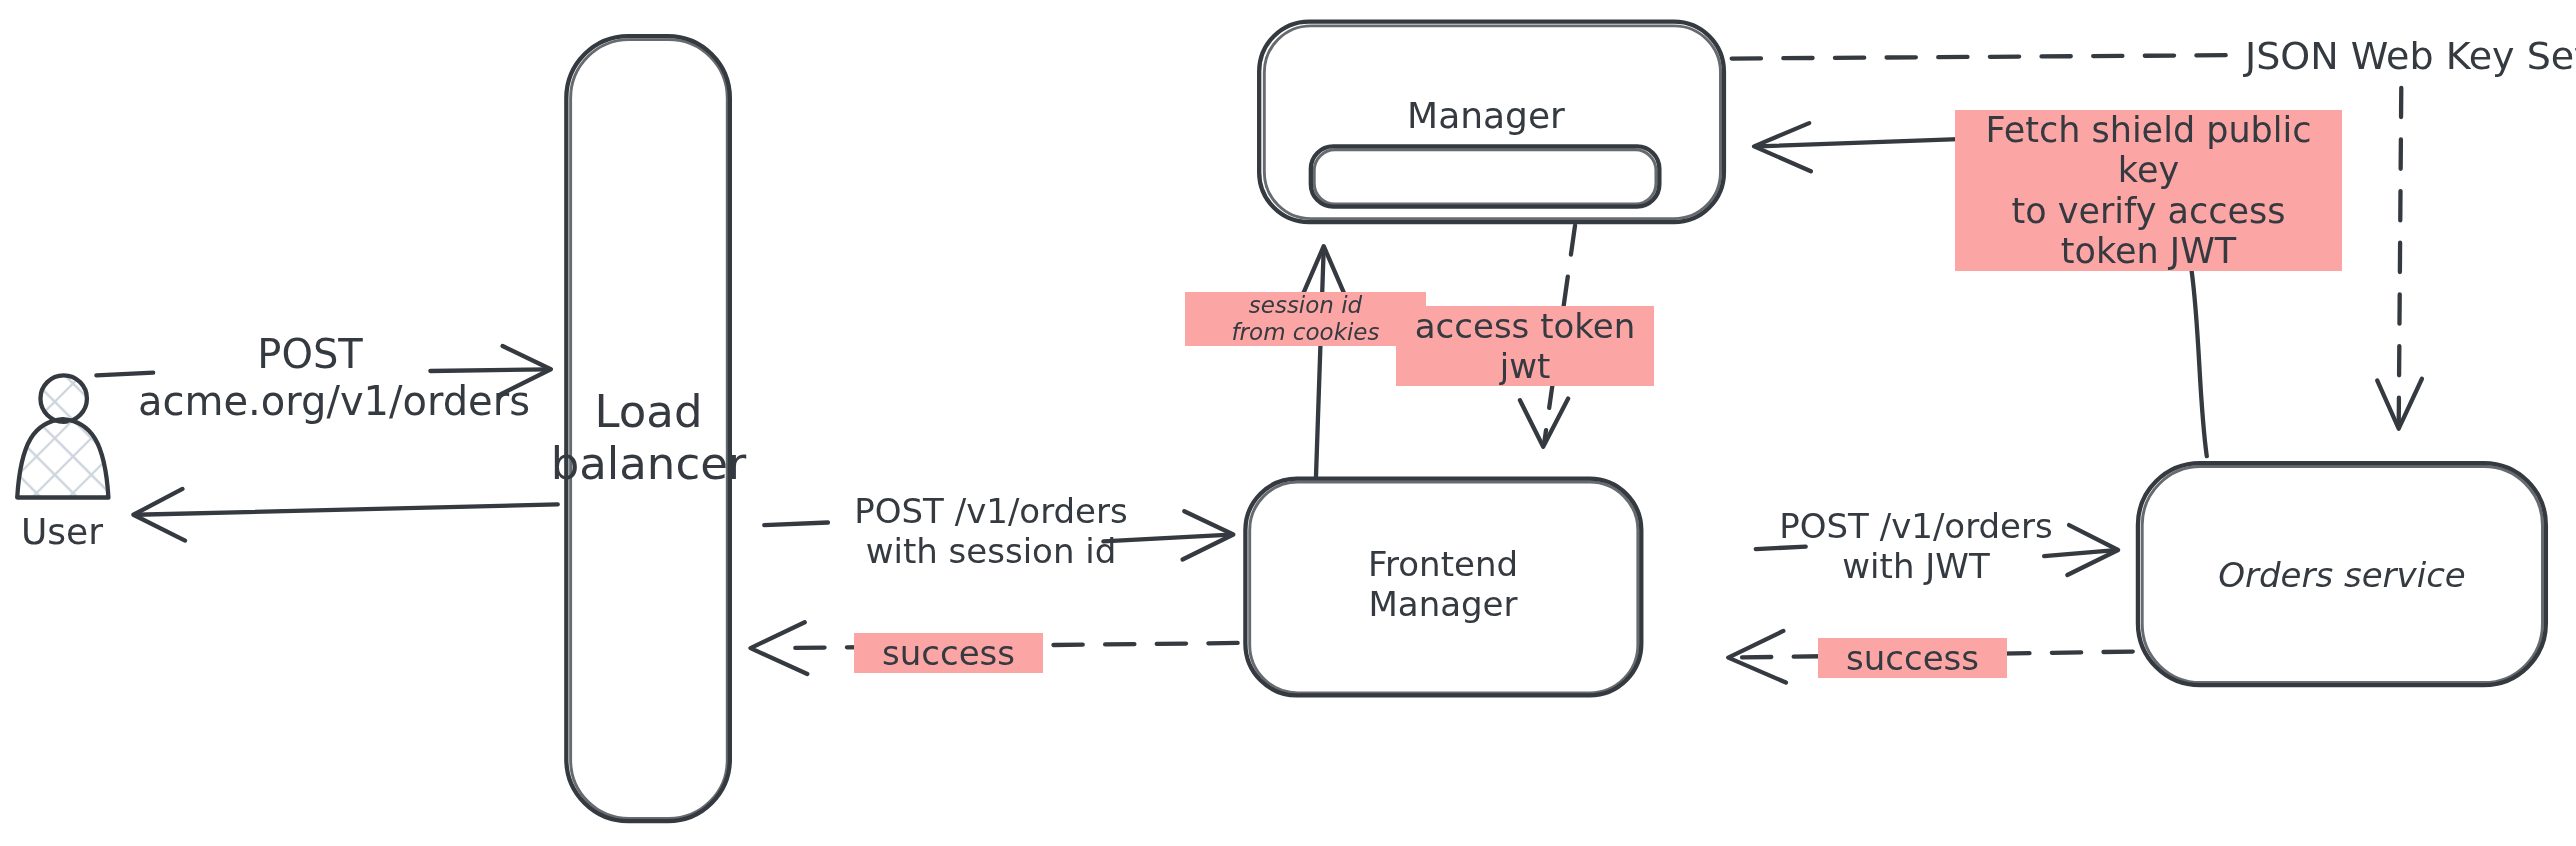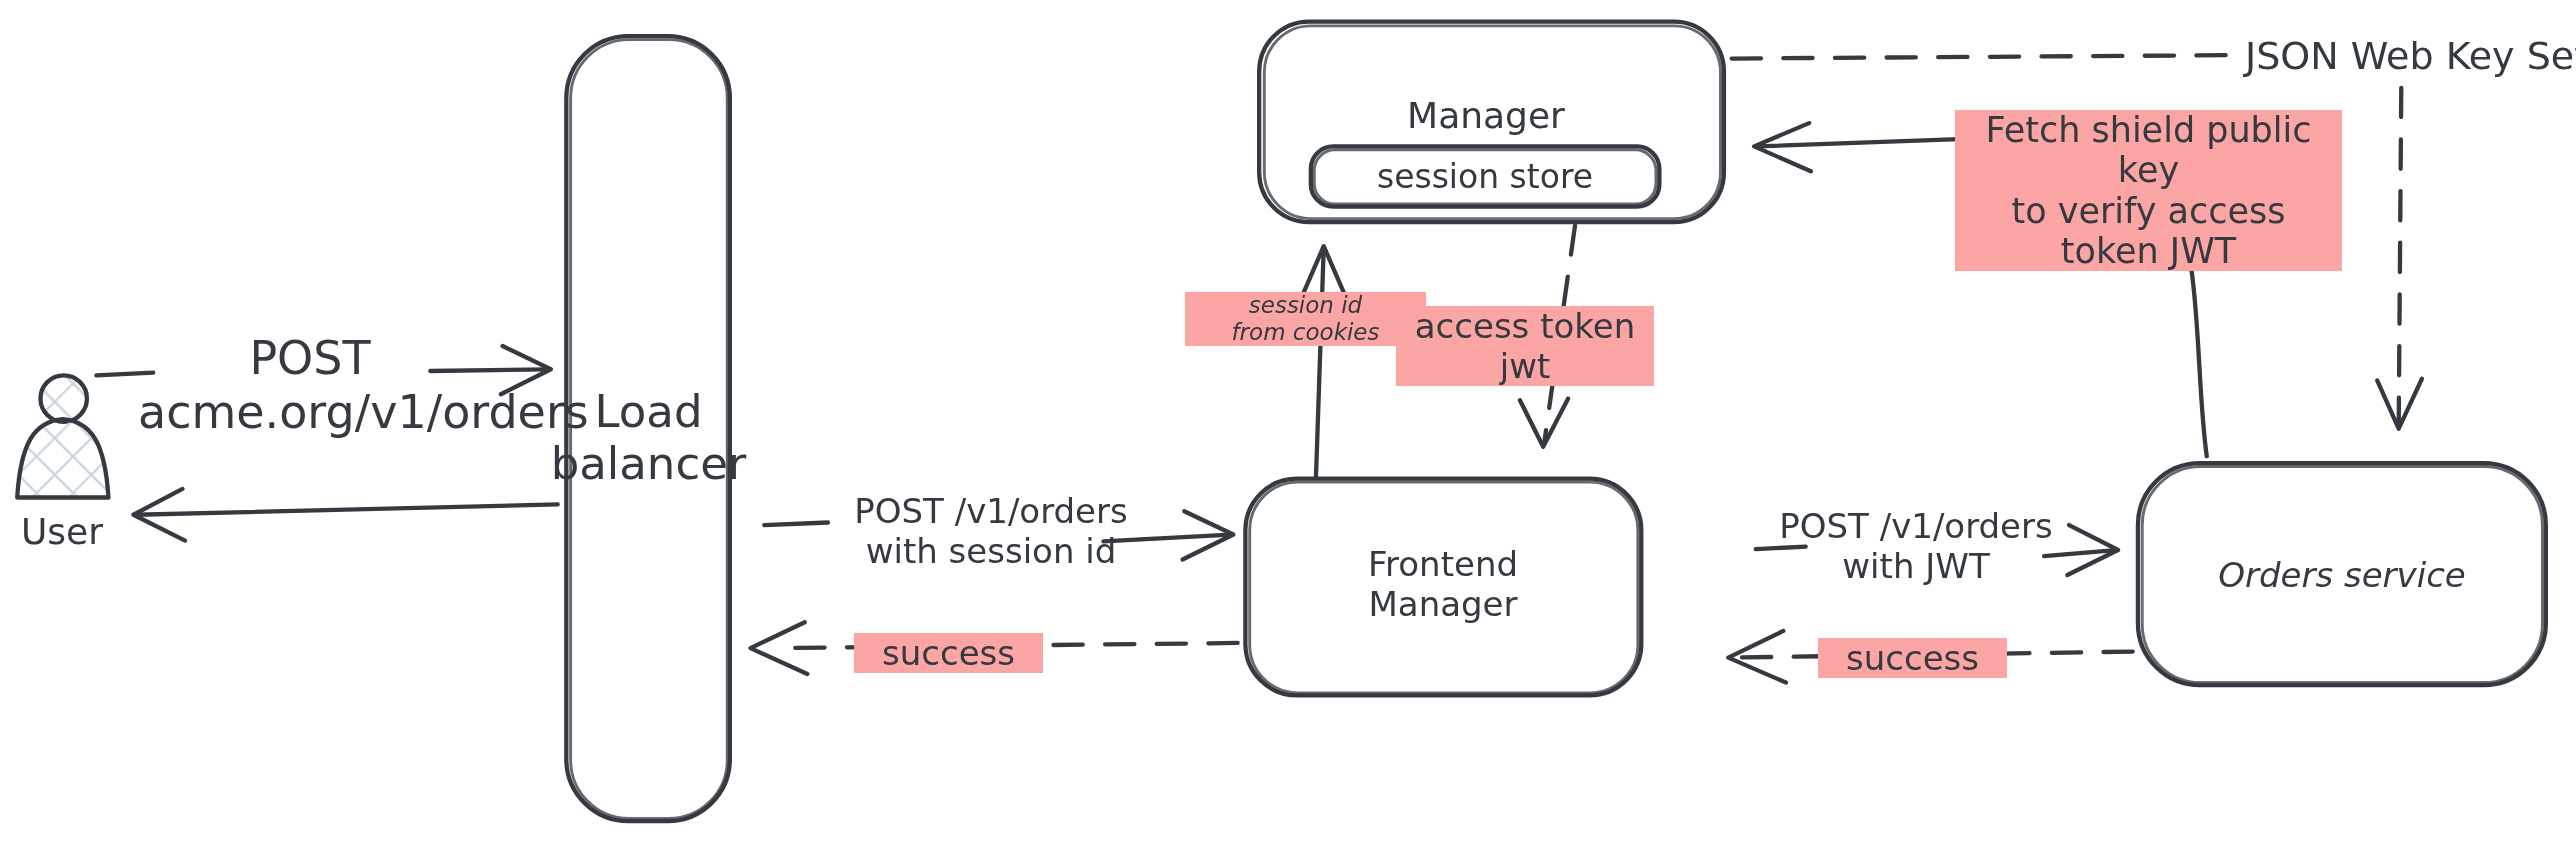--- a/index.html
+++ b/index.html
@@ -113,30 +113,29 @@
     </g>
   </svg>
 
   <div class="lbl" style="left:19px;top:511px;width:86px;font-size:36px;">User</div>
 
   <div class="lbl" style="left:528px;top:386px;width:241px;font-size:45px;line-height:1.15;">Load
 balancer</div>
 
   <div class="lbl" style="left:1314px;top:95px;width:344px;font-size:36px;">Manager</div>
 
-  <div class="lbl" style="left:1313px;top:158px;width:344px;font-size:33px;">session store</div>
 
   <div class="lbl" style="left:1271px;top:544px;width:344px;font-size:34px;line-height:1.18;">Frontend
 Manager</div>
 
   <div class="lbl" style="left:2170px;top:555px;width:344px;font-size:34px;font-style:italic;">Orders service</div>
 
   <div class="lbl" style="left:2245px;top:34px;font-size:38px;white-space:nowrap;">JSON Web Key Set</div>
 
-  <div class="lbl" style="left:138px;top:331px;width:344px;font-size:46px;">POST
+  <div class="lbl" style="left:138px;top:331px;width:344px;font-size:40px;">POST
 acme.org/v1/orders</div>
 
   <div class="lbl" style="left:819px;top:491px;width:344px;font-size:34px;">POST /v1/orders
 with session id</div>
 
   <div class="lbl bg" style="left:854px;top:633px;width:189px;font-size:34px;">success</div>
 
   <div class="lbl bg" style="left:1185px;top:292px;width:241px;font-size:23px;font-style:italic;">session id
 from cookies</div>
 

